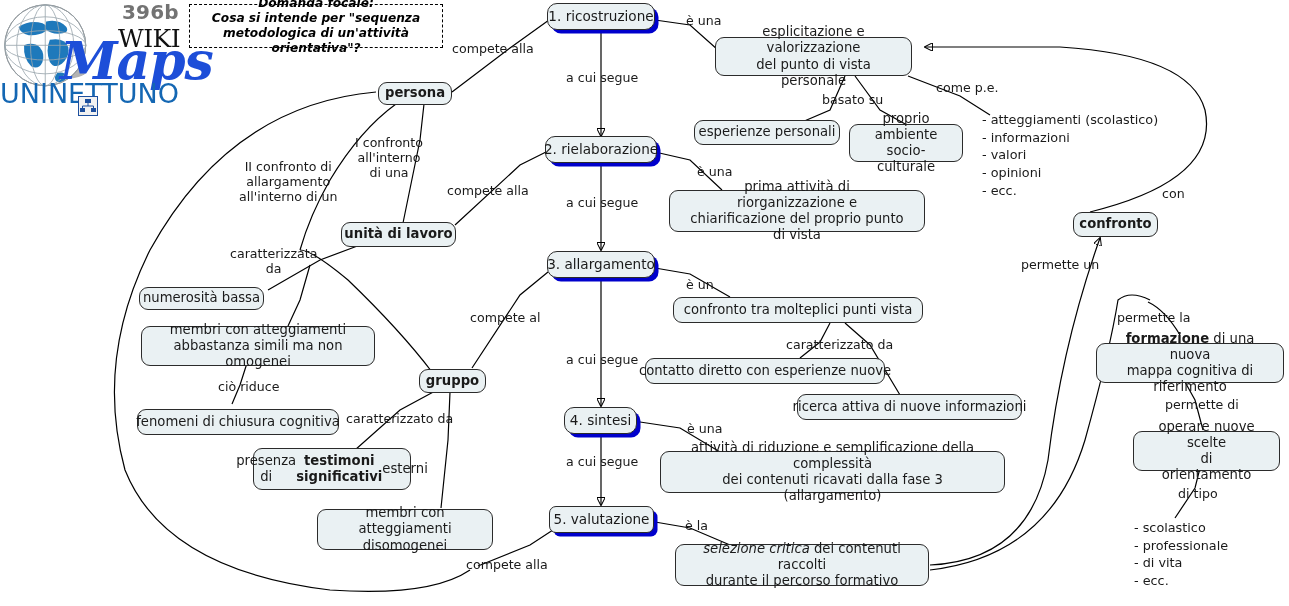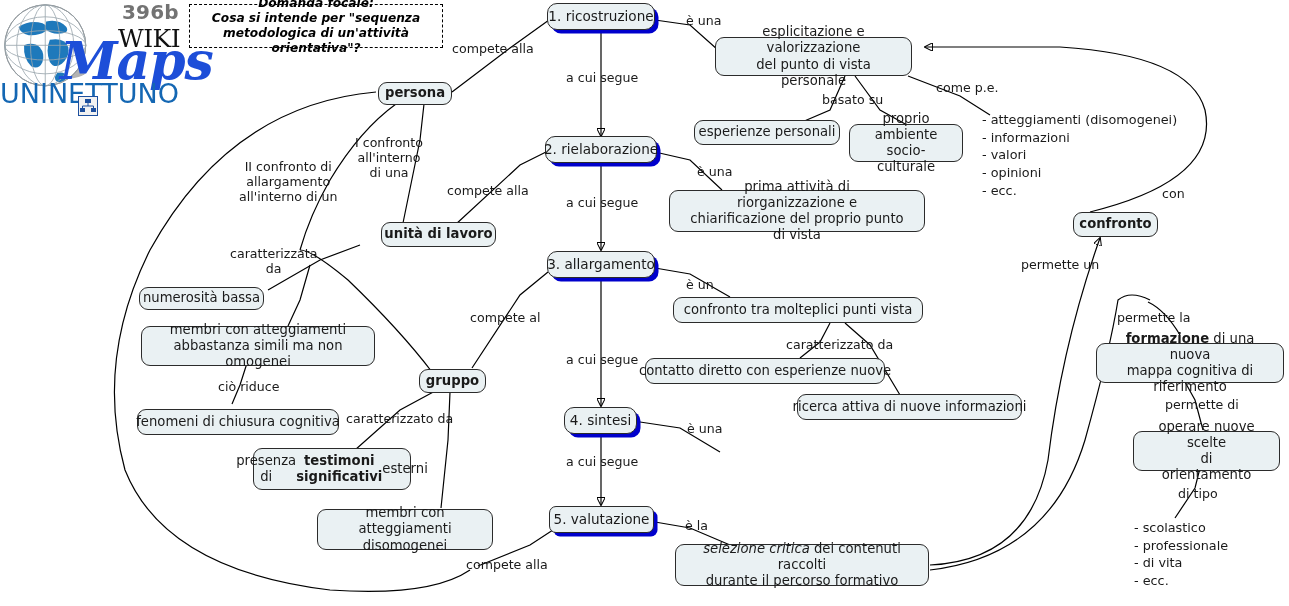--- a/index.html
+++ b/index.html
@@ -242,21 +242,21 @@
 Cosa si intende per "sequenza
 metodologica di un'attività orientativa"?</div>
 
   <div class="node phase" style="left:547px; top:3px; width:108px; height:27px;">1. ricostruzione</div>
   <div class="node phase" style="left:545px; top:136px; width:112px; height:27px;">2. rielaborazione</div>
   <div class="node phase" style="left:547px; top:251px; width:108px; height:27px;">3. allargamento</div>
   <div class="node phase" style="left:564px; top:407px; width:73px; height:27px;">4. sintesi</div>
   <div class="node phase" style="left:549px; top:506px; width:105px; height:27px;border-radius:7px;">5. valutazione</div>
 
   <div class="node bold" style="left:378px; top:82px; width:74px; height:23px;">persona</div>
-  <div class="node bold" style="left:341px; top:222px; width:115px; height:25px;margin-left:40px;">unità di lavoro</div>
+  <div class="node bold" style="left:341px; top:222px; width:115px; height:25px;">unità di lavoro</div>
   <div class="node bold" style="left:419px; top:369px; width:67px; height:24px;">gruppo</div>
   <div class="node bold" style="left:1073px; top:212px; width:85px; height:25px;">confronto</div>
 
   <div class="node wrap" style="left:715px; top:37px; width:197px; height:39px; white-space:pre-line;">esplicitazione e valorizzazione
 del punto di vista personale</div>
   <div class="node" style="left:694px; top:120px; width:146px; height:25px;">esperienze personali</div>
   <div class="node wrap" style="left:849px; top:124px; width:114px; height:38px; white-space:pre-line;">proprio ambiente
 socio-culturale</div>
   <div class="node wrap" style="left:669px; top:190px; width:256px; height:42px; white-space:pre-line;">prima attività di riorganizzazione e
 chiarificazione del proprio punto di vista</div>
@@ -269,20 +269,22 @@
     <span>presenza di </span>
       <b>testimoni significativi</b>
       <span> esterni</span>
   </div>
   <div class="node wrap" style="left:317px; top:509px; width:176px; height:41px; white-space:pre-line;">membri con atteggiamenti
 disomogenei</div>
 
   <div class="node" style="left:673px; top:297px; width:250px; height:26px;">confronto tra molteplici punti vista</div>
   <div class="node" style="left:645px; top:358px; width:240px; height:26px;">contatto diretto con esperienze nuove</div>
   <div class="node" style="left:797px; top:394px; width:225px; height:26px;">ricerca attiva di nuove informazioni</div>
+  <div class="node wrap" style="left:660px; top:451px; width:345px; height:42px; white-space:pre-line;">attività di riduzione e semplificazione della complessità
+dei contenuti ricavati dalla fase 3 (allargamento)</div>
   <div class="node wrap" style="left:675px; top:544px; width:254px; height:42px; white-space:pre-line;">
     <span><em>selezione critica</em><span>  dei contenuti raccolti
 durante il percorso formativo</span></span>
   </div>
 
   <div class="node wrap" style="left:1096px; top:343px; width:188px; height:40px; white-space:pre-line;">
     <span><b>formazione</b><span> di una nuova
 mappa cognitiva di riferimento</span></span>
   </div>
   <div class="node wrap" style="left:1133px; top:431px; width:147px; height:40px; white-space:pre-line;">operare nuove scelte
@@ -317,21 +319,21 @@
   <div class="elabel" style="left:447px; top:183px;">compete alla</div>
   <div class="elabel" style="left:470px; top:310px;">compete al</div>
   <div class="elabel" style="left:466px; top:557px;">compete alla</div>
 
   <div class="elabel multi" style="left:230px; top:246px; text-align:center;">caratterizzata
 da</div>
   <div class="elabel" style="left:218px; top:379px;">ciò riduce</div>
   <div class="elabel" style="left:346px; top:411px;">caratterizzato da</div>
   <div class="elabel" style="left:786px; top:337px;">caratterizzato da</div>
 
-  <div class="bullets" style="left:982px; top:111px;">- atteggiamenti (disomogenei)
+  <div class="bullets" style="left:982px; top:111px;">- atteggiamenti (scolastico)
 - informazioni
 - valori
 - opinioni
 - ecc.</div>
   <div class="bullets" style="left:1134px; top:519px;">- scolastico
 - professionale
 - di vita
 - ecc.</div>
 
 </div>

